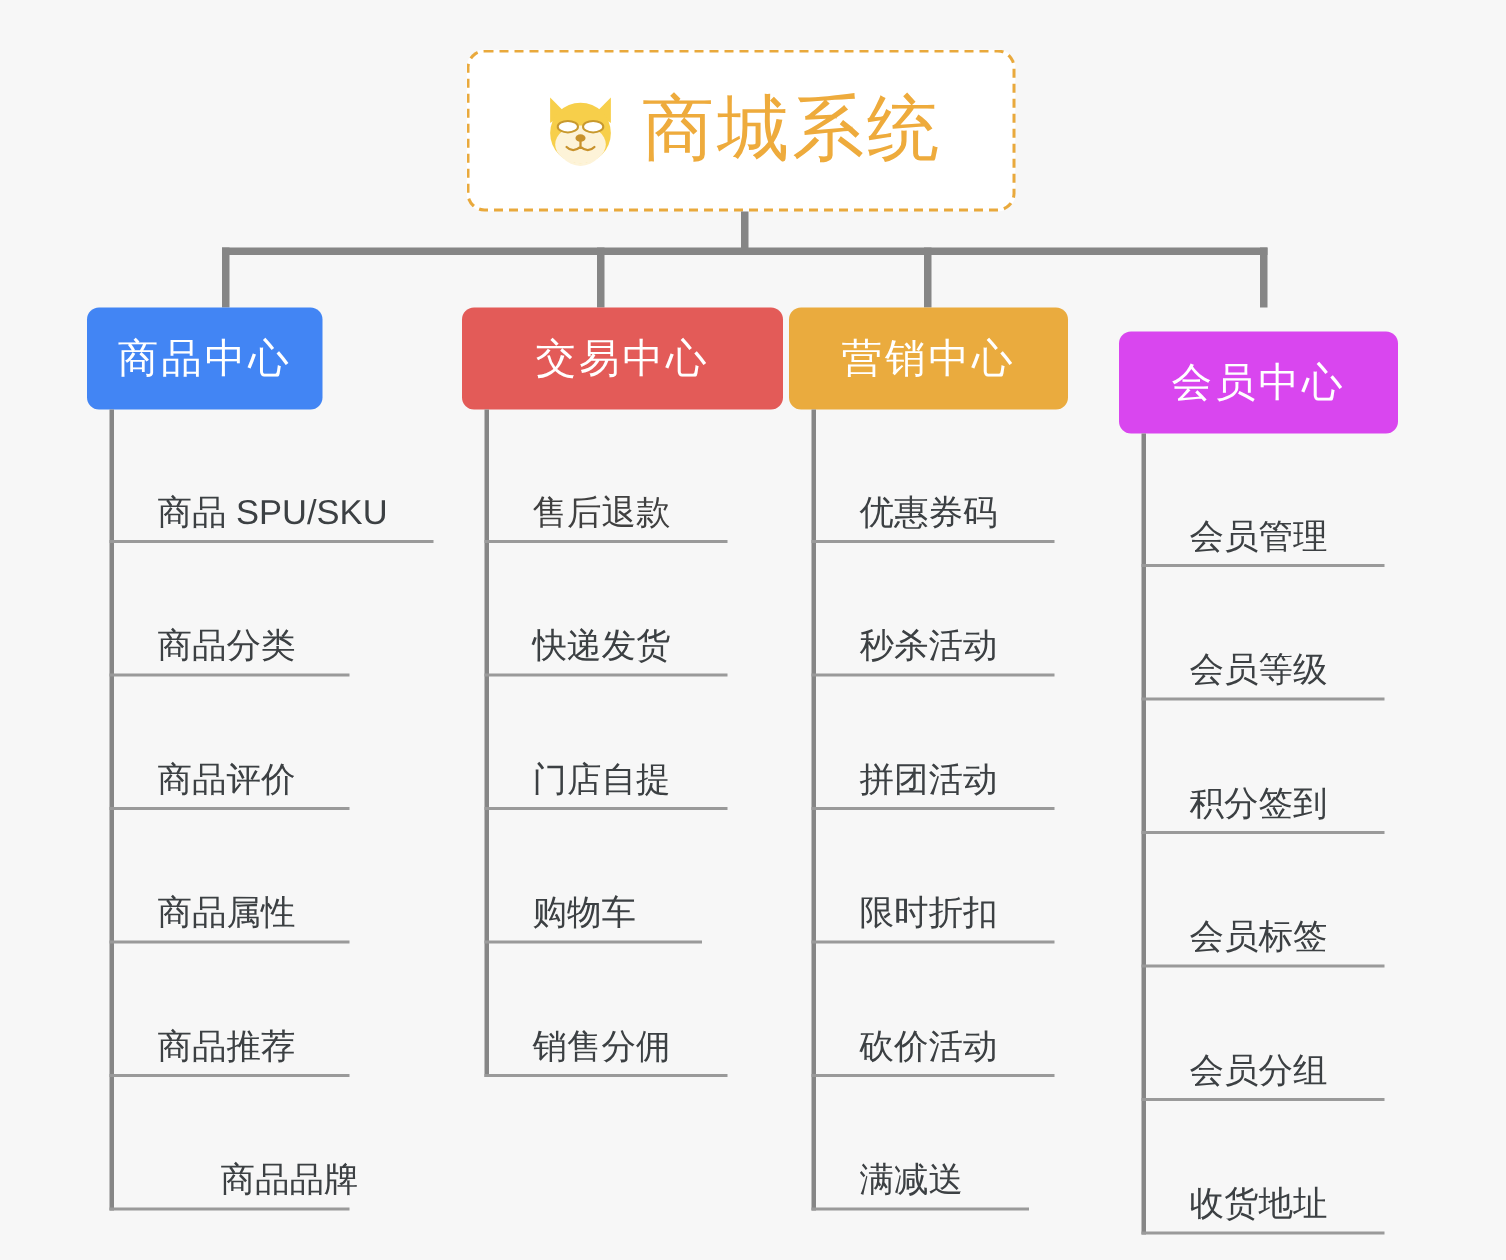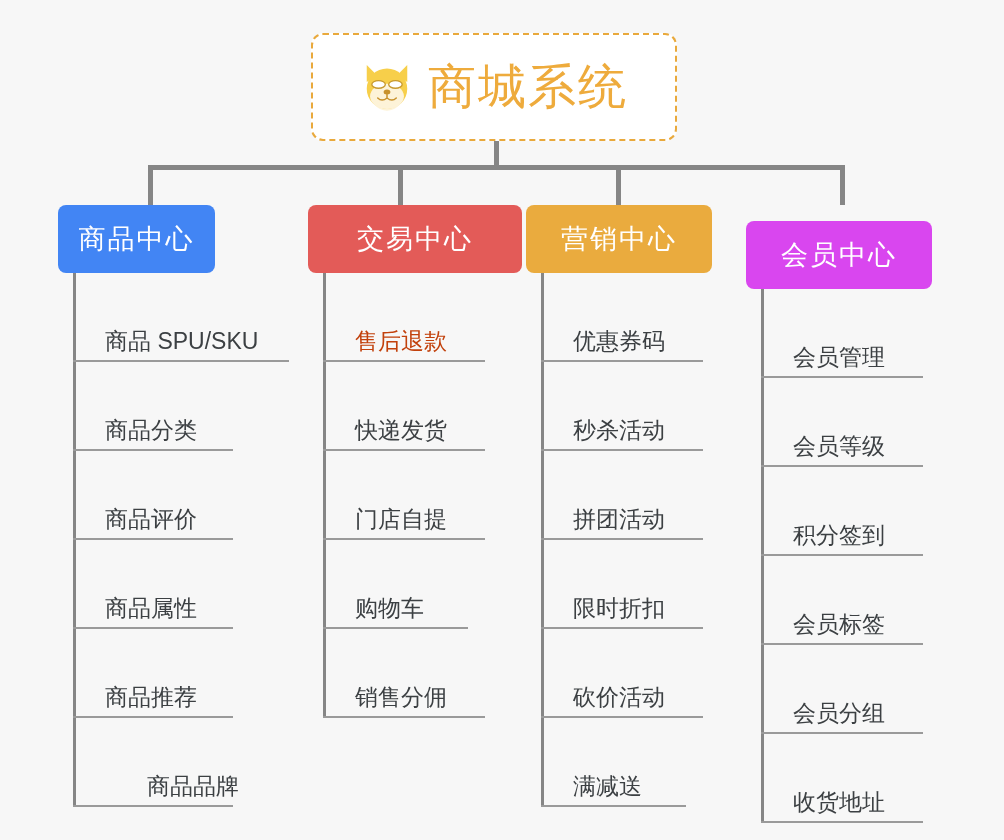--- a/index.html
+++ b/index.html
@@ -208,21 +208,21 @@
         </div>
     </div>
   </div>
 
   <div class="column c2">
     <div class="cat-box" style="background-color: rgb(227, 91, 88);">
       <span>交易中心</span>
     </div>
     <div class="leaf-list" style="--spine: #868686;">
       <div class="leaf">
-          <span class="leaf-label" style="color: #c2410c;">售后退款</span>
+          <span class="leaf-label" style="color: #404040;">售后退款</span>
         </div>
       <div class="leaf">
           <span class="leaf-label" style="color: rgb(60, 64, 67);">快递发货</span>
         </div>
       <div class="leaf">
           <span class="leaf-label" style="color: rgb(60, 64, 67);">门店自提</span>
         </div>
       <div class="leaf short">
           <span class="leaf-label" style="color: rgb(60, 64, 67);">购物车</span>
         </div>

